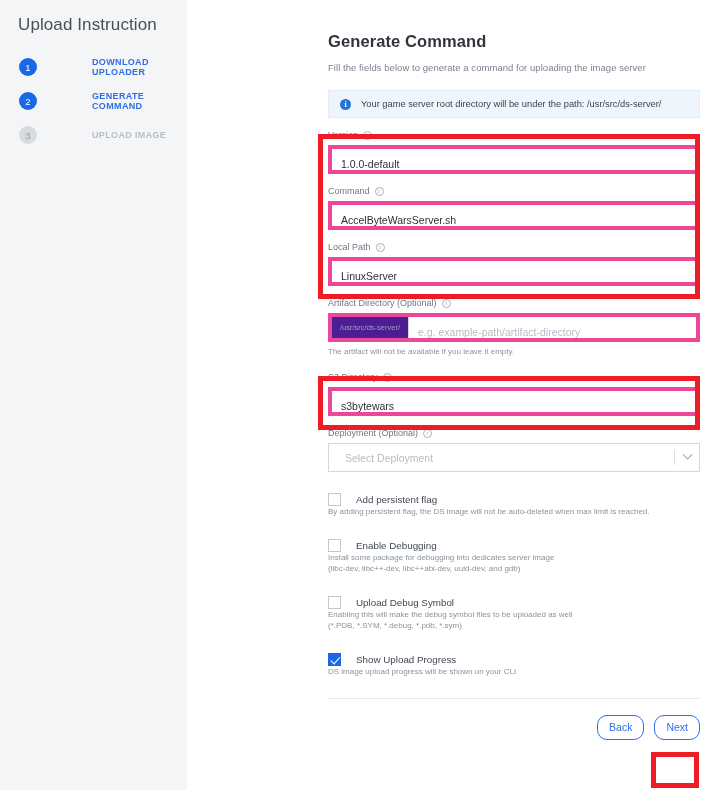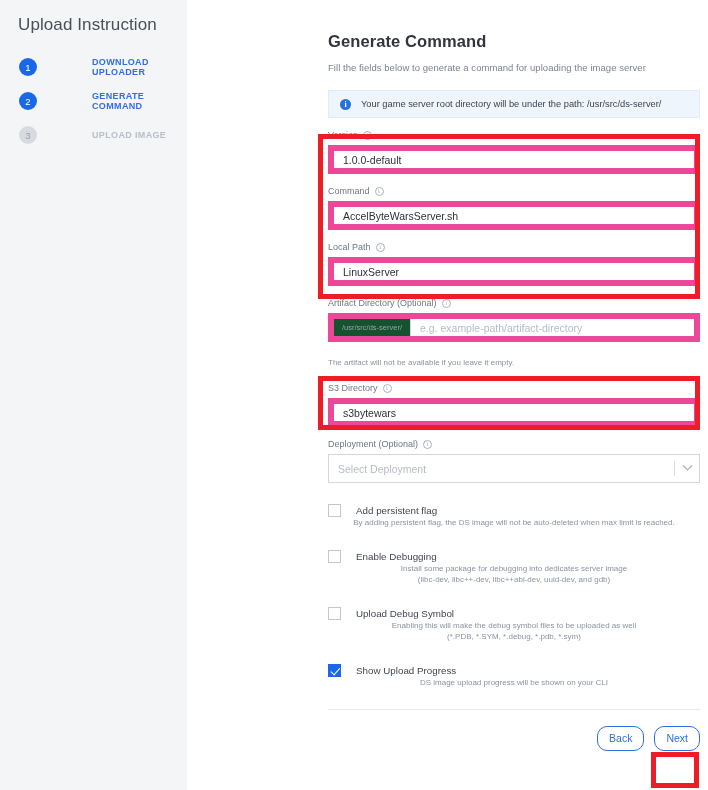--- a/index.html
+++ b/index.html
@@ -99,70 +99,70 @@
   }
   .help-icon {
     display: inline-flex; align-items: center; justify-content: center;
     width: 9px; height: 9px; border-radius: 50%;
     border: 1px solid #aab1bb; color: #aab1bb;
     font-size: 6.5px; margin-left: 5px; line-height: 1;
     font-family: "Liberation Serif", serif;
   }
   .input {
     width: 100%; height: 29px;
-    border: 6px solid #ec4899;
-    background: #ffffff;
-    display: flex; align-items: center;
+    border: 4px solid #ec4899;
+    background: #ffffff;
+    display: flex; align-items: flex-end;
     padding: 0 9px;
     font-size: 10.5px; color: #2c3038;
   }
   .input.with-prefix { padding: 0; }
   .prefix {
     height: 100%;
-    background: #14532d;
+    background: #4c1d95;
     border-right: 1px solid #d4d8de;
     display: flex; align-items: center;
     padding: 0 8px;
     font-size: 7.5px; color: #9aa1ab;
     flex: 0 0 auto;
   }
   .prefix-input {
     flex: 1 1 auto; padding-left: 9px;
     font-size: 10.5px; color: #b6bcc5;
   }
   .hint {
-    margin-top: 16px;
+    margin-top: 5px;
     font-size: 8px; color: #8b939f;
   }
   .select {
     width: 100%; height: 29px;
     border: 1px solid #d4d8de;
     background: #ffffff;
     display: flex; align-items: center;
-    padding-left: 9px;
+    padding-left: 16px;
     font-size: 10.5px; color: #b6bcc5;
     position: relative;
   }
   .select-caret-wrap {
     position: absolute; right: 0; top: 0; height: 100%;
     display: flex; align-items: center;
     padding-right: 8px;
   }
   .select-sep {
     width: 1px; height: 15px; background: #d9dde2; margin-right: 9px;
   }
   .caret {
     width: 7px; height: 7px;
     border-right: 1.3px solid #9aa1ab;
     border-bottom: 1.3px solid #9aa1ab;
     transform: rotate(45deg) translate(-2px,-2px);
   }
 
   
-  .checkbox-block { margin-top: 21px; text-align: center; }
+  .checkbox-block { margin-top: 21px; }
   .checkbox-row { display: flex; align-items: center; }
   .cbox {
     width: 13px; height: 13px;
     border: 1px solid #c3c8d0; background: #fff;
     flex: 0 0 auto;
   }
   .cbox.checked {
     background: #1a68e8; border-color: #1a68e8;
     position: relative;
   }

